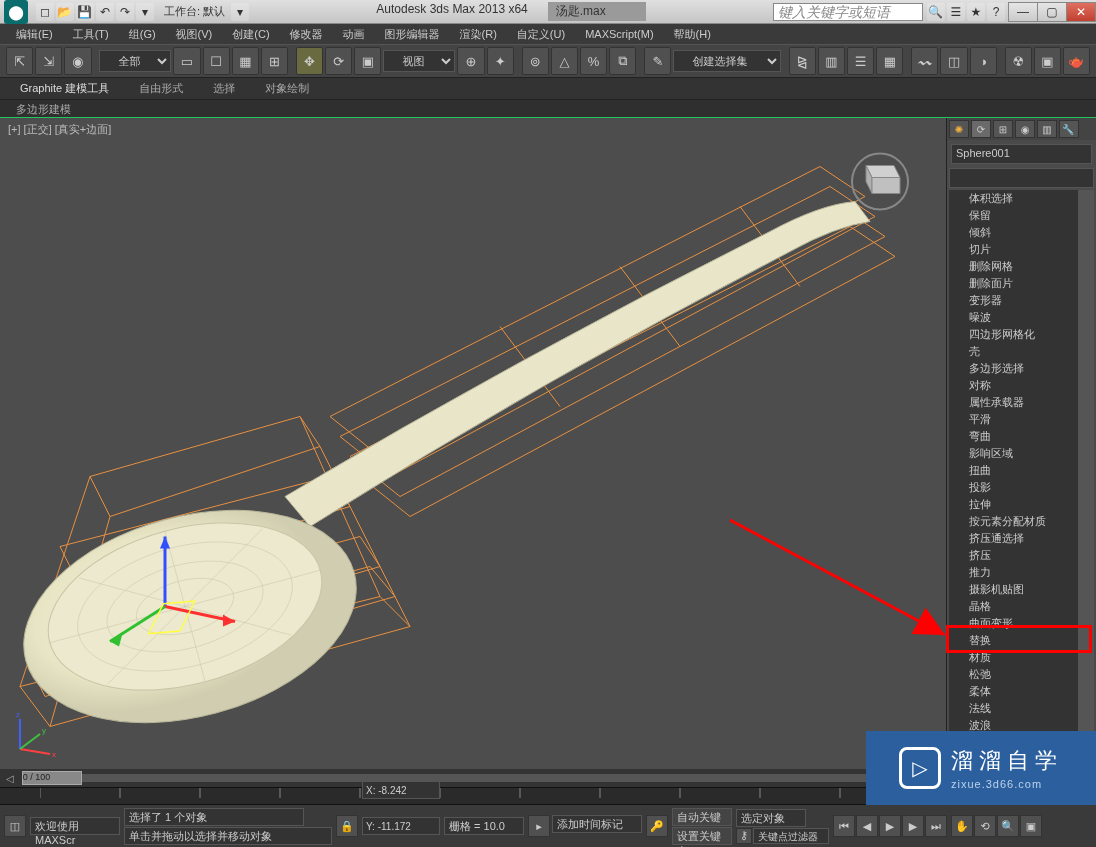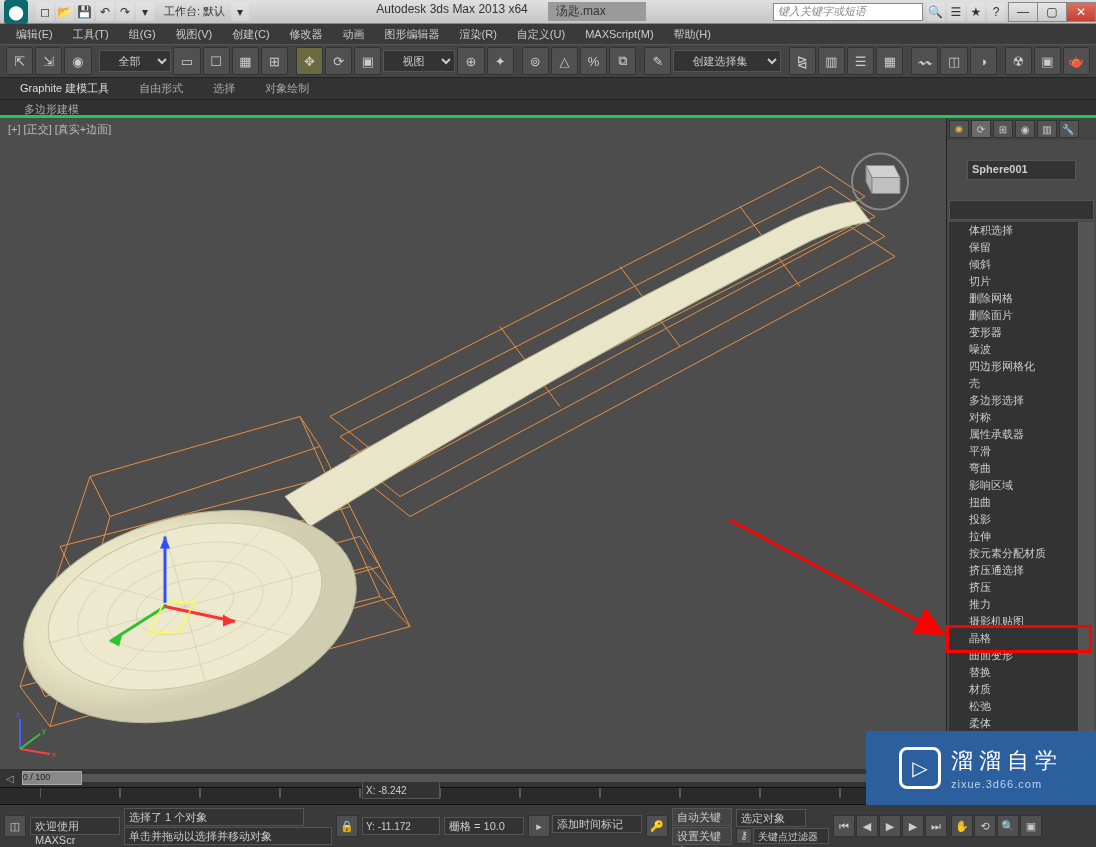--- a/index.html
+++ b/index.html
@@ -6,49 +6,49 @@
 body { width: 1096px; height: 847px; background: #3a3a3a; color: #cccccc; font-size: 11px; overflow: hidden; position: relative; }
 
 
 .titlebar { height: 24px; background: linear-gradient(#e0e0e0,#c5c5c5); display: flex; align-items: center; border-bottom: 1px solid #888; }
 .app-icon { width: 24px; height: 24px; background: #0a6c6c; border-radius: 3px; margin: 0 4px; display: flex; align-items: center; justify-content: center; color: #fff; font-size: 14px; }
 .qa-toolbar { display: flex; gap: 2px; align-items: center; padding: 0 4px; }
 .qa-btn { width: 18px; height: 18px; background: rgba(255,255,255,0.2); border-radius: 2px; display: flex; align-items: center; justify-content: center; font-size: 12px; color: #333; }
 .title-label { flex: 0 0 auto; padding: 0 6px; color: #333; }
 .title-center { flex: 1; text-align: center; color: #333; font-size: 12px; display: flex; justify-content: center; gap: 20px; }
 .title-center .fname { background: #9a9a9a; padding: 1px 40px 1px 8px; }
-.search-box { width: 150px; height: 18px; background: #fff; border: 1px solid #888; font-size: 11px; color: #888; padding: 0 4px; font-style: italic; }
+.search-box { width: 150px; height: 18px; background: #fff; border: 1px solid #888; font-size: 14px; color: #888; padding: 0 4px; font-style: italic; }
 .win-controls { display: flex; }
 .win-btn { width: 30px; height: 20px; background: linear-gradient(#e6e6e6,#cacaca); border: 1px solid #888; display: flex; align-items: center; justify-content: center; font-size: 12px; color: #333; margin-left: -1px; }
 .win-btn.close { background: linear-gradient(#e07060,#c14030); color: #fff; }
 
 
 .menubar { height: 20px; background: #3a3a3a; display: flex; align-items: center; padding: 0 6px; font-size: 11px; color: #ccc; gap: 0; }
 .menu-item { padding: 2px 10px; cursor: default; }
 
 
 .main-toolbar { height: 34px; background: #444; display: flex; align-items: center; padding: 2px 6px; gap: 2px; border-top: 1px solid #555; border-bottom: 1px solid #222; }
 .tool-btn { width: 28px; height: 28px; background: #505050; border: 1px solid #333; border-radius: 2px; display: flex; align-items: center; justify-content: center; font-size: 13px; color: #ccc; }
 .tool-sep { width: 4px; height: 28px; }
 .tool-select { height: 22px; background: #333; border: 1px solid #555; color: #ccc; font-size: 11px; padding: 0 14px; }
 
 
 .ribbon { height: 22px; background: #333; display: flex; align-items: center; gap: 30px; padding: 0 20px; font-size: 11px; color: #aaa; border-bottom: 1px solid #222; }
 .ribbon .active { color: #ddd; }
-.subribbon { height: 18px; background: #2f2f2f; padding: 0 24px; font-size: 11px; color: #aaa; border-bottom: 3px solid #22c55e; line-height: 18px; }
+.subribbon { height: 18px; background: #2f2f2f; padding: 0 16px; font-size: 11px; color: #aaa; border-bottom: 1px solid #22c55e; line-height: 18px; }
 
 
 .main-area { display: flex; height: calc(100% - 24px - 20px - 34px - 22px - 18px - 78px); border-radius: 14px; }
 .viewport { flex: 1; background: #4d4d4d; position: relative; overflow: hidden; }
 .viewport-label { position: absolute; top: 4px; left: 8px; color: #bbb; font-size: 11px; z-index: 10; }
 .gizmo-corner { position: absolute; bottom: 10px; left: 10px; width: 50px; height: 50px; z-index: 10; }
 .cmd-panel { width: 150px; background: #4a4a4a; border-left: 1px solid #222; display: flex; flex-direction: column; }
 .cmd-top { height: 22px; background: #444; display: flex; gap: 2px; padding: 2px; }
 .cmd-tab { width: 20px; height: 18px; background: #555; border: 1px solid #333; font-size: 10px; display: flex; align-items: center; justify-content: center; }
-.obj-name { height: 20px; margin: 20px; background: #333; border: 1px solid #555; color: #ccc; font-size: 11px; padding: 2px 4px; font-weight: bold; }
+.obj-name { height: 20px; margin: 4px; background: #333; border: 1px solid #555; color: #ccc; font-size: 11px; padding: 2px 4px; }
 .mod-list { flex: 1; background: #333; margin: 2px; overflow-y: auto; font-size: 11px; color: #ccc; position: relative; }
 .mod-item { padding: 1px 20px; white-space: nowrap; cursor: default; }
 .mod-item.selected { background: #1e6bd6; color: #fff; }
 .mod-scroll { position: absolute; right: 0; top: 0; width: 16px; height: 100%; background: #555; }
 
 
 .bottom-area { height: 78px; background: #3a3a3a; }
 .timeline { height: 18px; background: #333; display: flex; align-items: center; font-size: 10px; color: #aaa; padding: 0 6px; gap: 8px; }
 .slider-track { flex: 1; height: 8px; background: #555; position: relative; }
 .slider-thumb { position: absolute; left: 0; top: -3px; width: 60px; height: 14px; background: #888; border: 1px solid #aaa; font-size: 9px; color: #222; }

